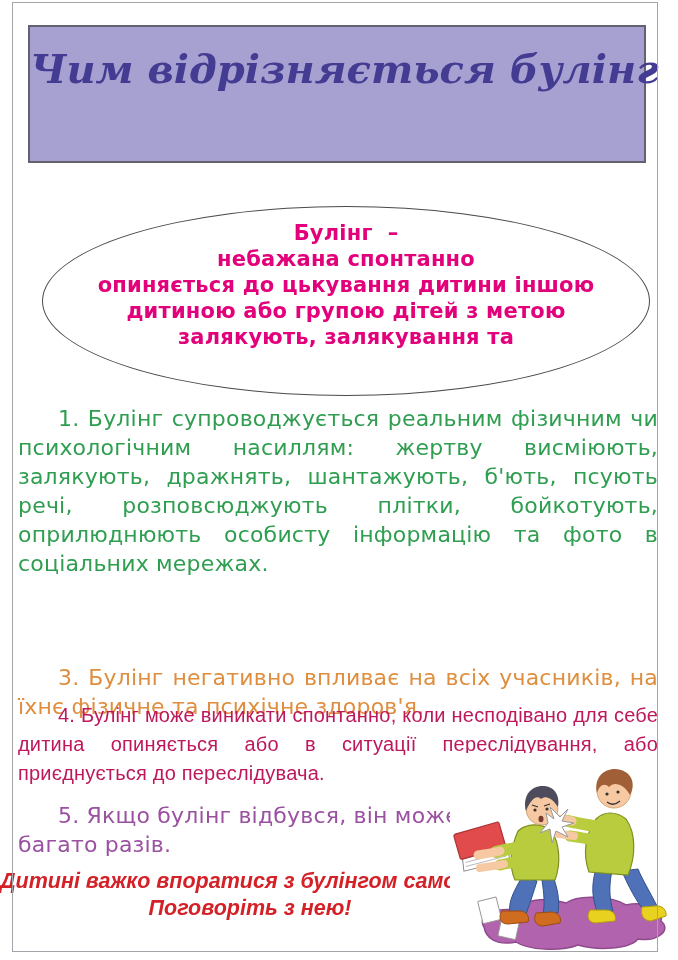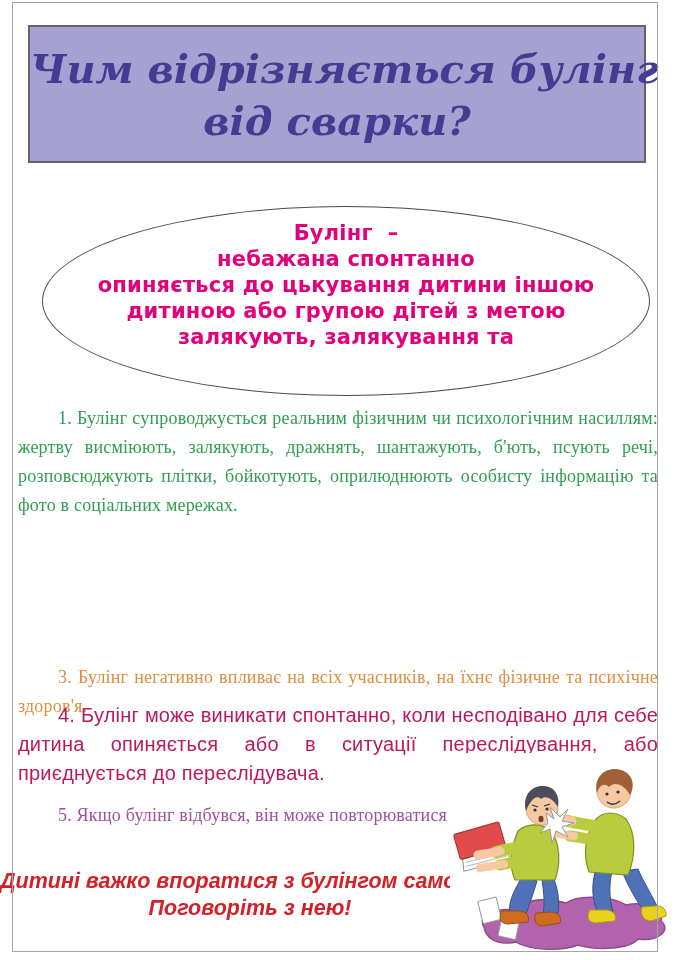--- a/index.html
+++ b/index.html
@@ -9,42 +9,41 @@
          border:1px solid #a4a4aa;pointer-events:none;z-index:50;}
   .header-box{position:absolute;left:28px;top:25px;width:618px;height:138px;
         background:#a6a1d0;border:2px solid #63626e;box-sizing:border-box;text-align:center;}
   .title{font-family:"DejaVu Serif",serif;font-style:italic;font-weight:bold;
         font-size:40px;line-height:52px;color:#443b92;padding-top:16px;white-space:nowrap;}
   .oval{position:absolute;left:42px;top:206px;width:608px;height:190px;box-sizing:border-box;
         border:1.5px solid #4a4a4a;border-radius:50%;text-align:center;background:#fff;}
   .oval-text{padding-top:13px;font-weight:bold;font-size:21px;line-height:26px;
         color:#e2017b;letter-spacing:.2px;}
   .oval-text div{white-space:nowrap;}
-  .point{position:absolute;left:18px;width:640px;margin:0;font-size:18px;line-height:29px;
-        text-align:justify;text-align-last:left;text-indent:40px;letter-spacing:.2px;font-family:Liberation Serif, serif;}
+  .point{position:absolute;left:18px;width:640px;margin:0;font-size:22px;line-height:29px;
+        text-align:justify;text-align-last:left;text-indent:40px;letter-spacing:.2px;}
   .p1{top:404px;}
   .p2{top:532px;}
   .p3{top:617px;margin-top:46px;}
   .p4{top:701px;font-family:"Liberation Sans",sans-serif;font-size:20px;}
   .p5{top:801px;text-align:left;}
   .footer{position:absolute;left:0;top:868px;width:500px;text-align:center;
         font-family:"Liberation Sans",sans-serif;font-weight:bold;font-style:italic;
         font-size:21.5px;line-height:27px;color:#d42127;}
   .footer div{white-space:nowrap;}
   .illustration{position:absolute;left:450px;top:753px;z-index:10;}
 </style>
 </head>
 <body>
 
 <div class="page">
 
   <div class="header-box" style="background-color: rgb(166, 161, 208);">
     <div class="title" style="color: rgb(68, 59, 146);">
       <div>Чим відрізняється булінг</div>
-      <div>від сварки?</div>
     </div>
   </div>
 
   <div class="oval">
     <div class="oval-text" style="color: rgb(226, 1, 123);">
       <div>Булінг&nbsp; –</div>
       <div>небажана спонтанно</div>
       <div>опиняється до цькування дитини іншою</div>
       <div>дитиною або групою дітей з метою</div>
       <div>залякують, залякування та</div>

